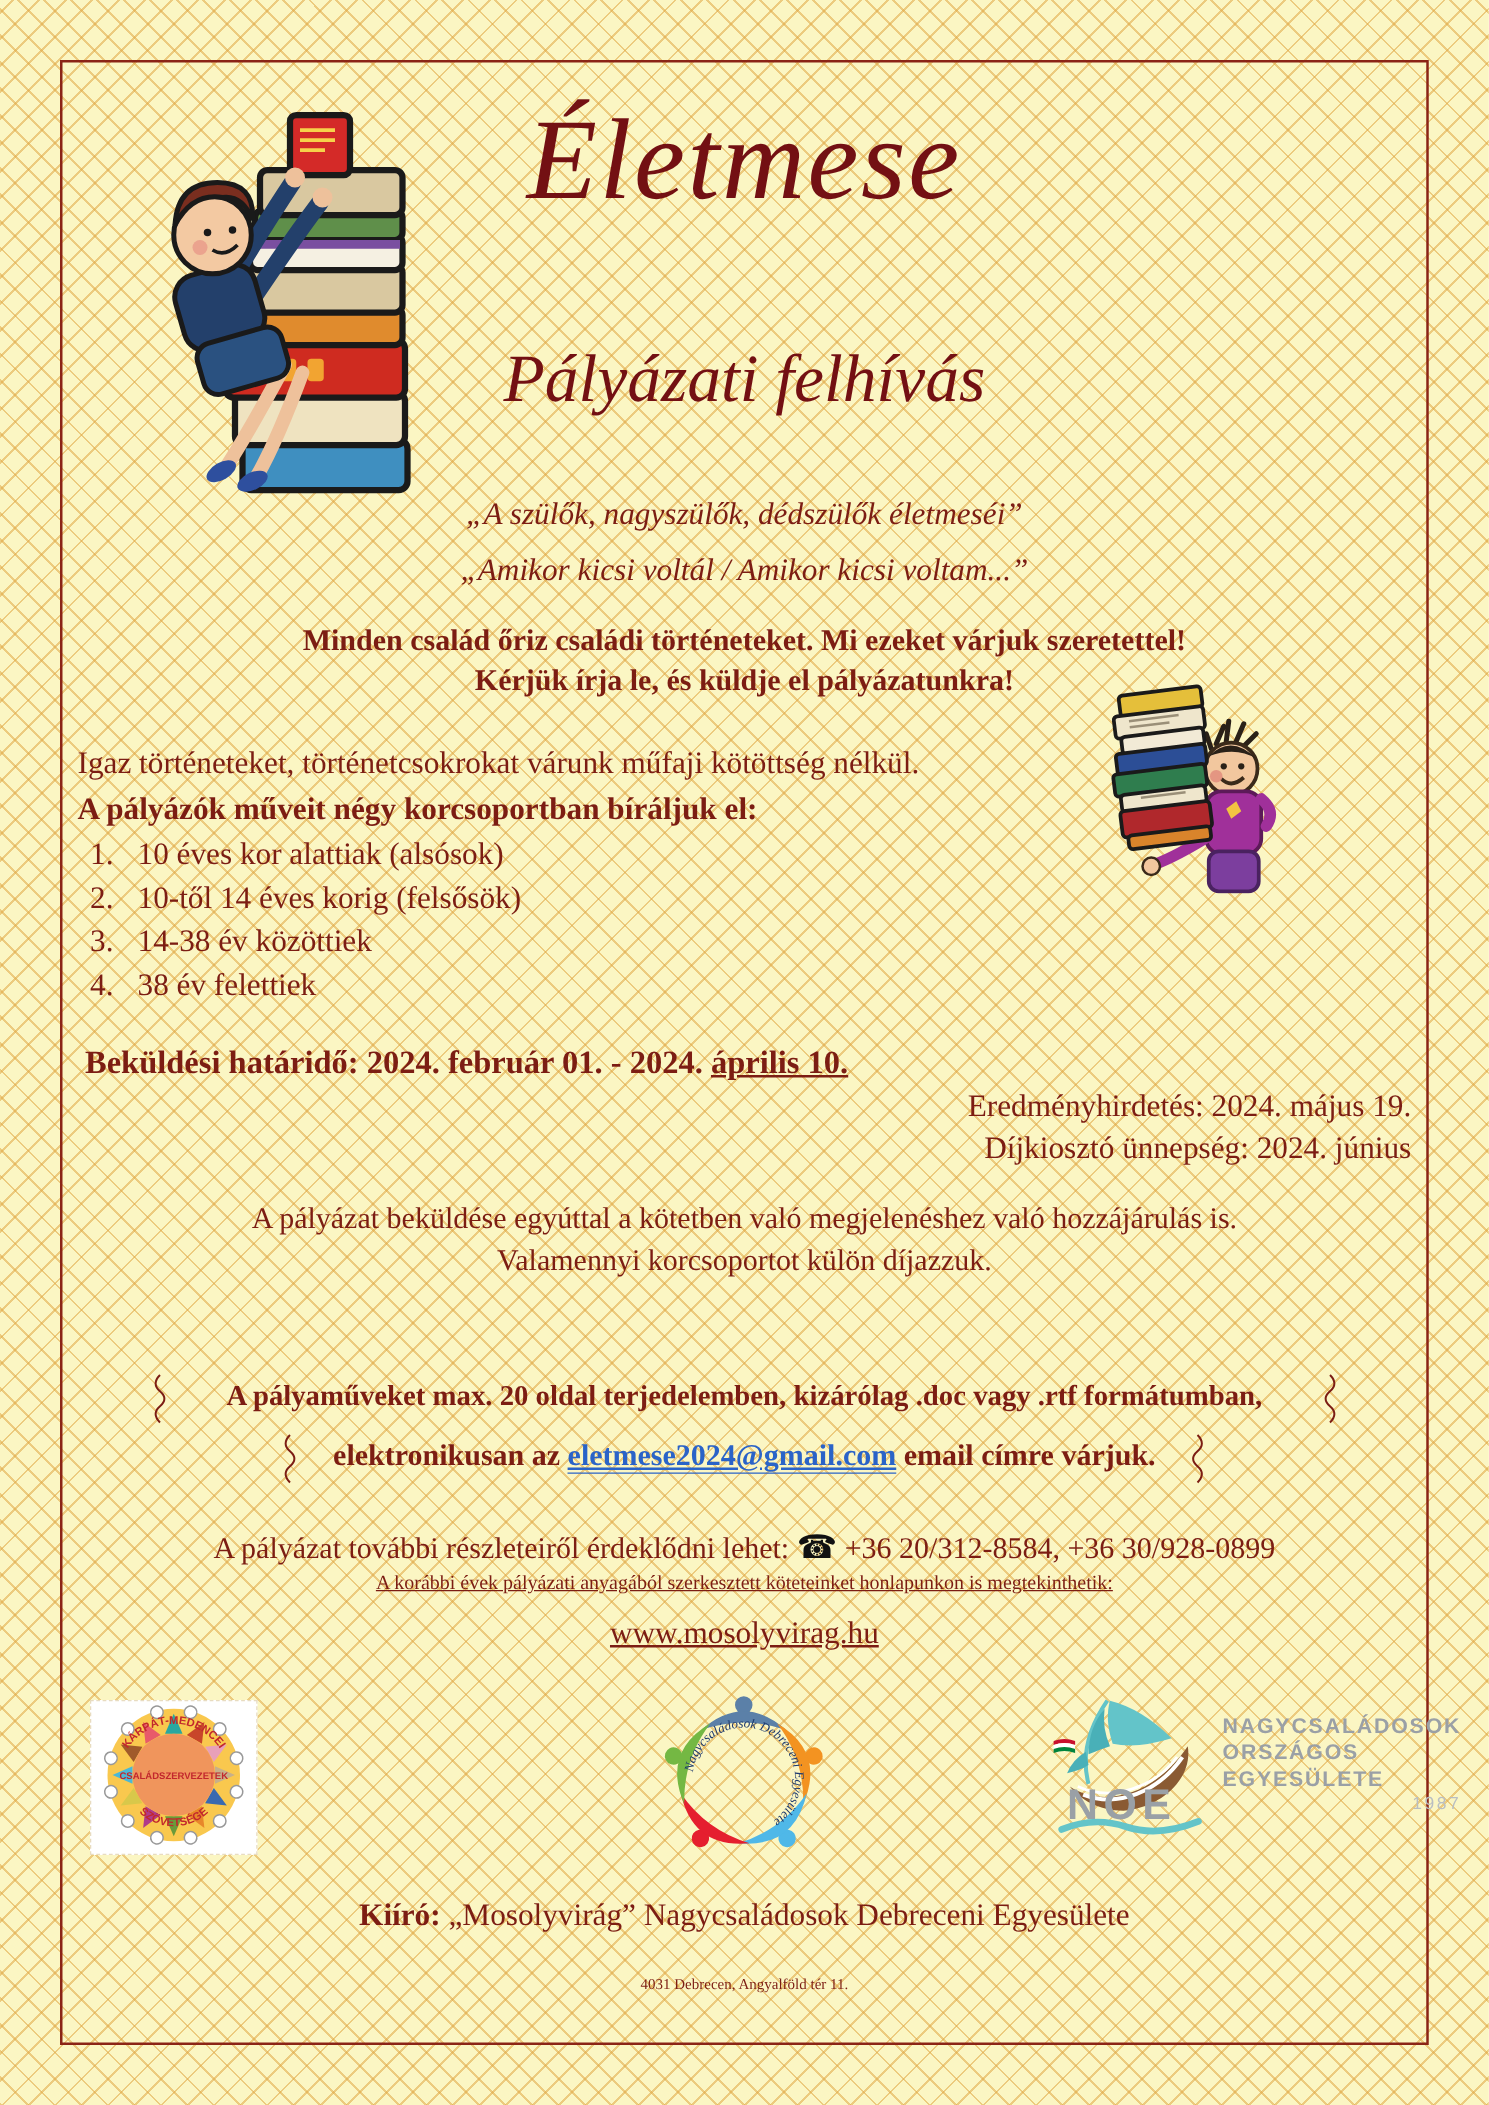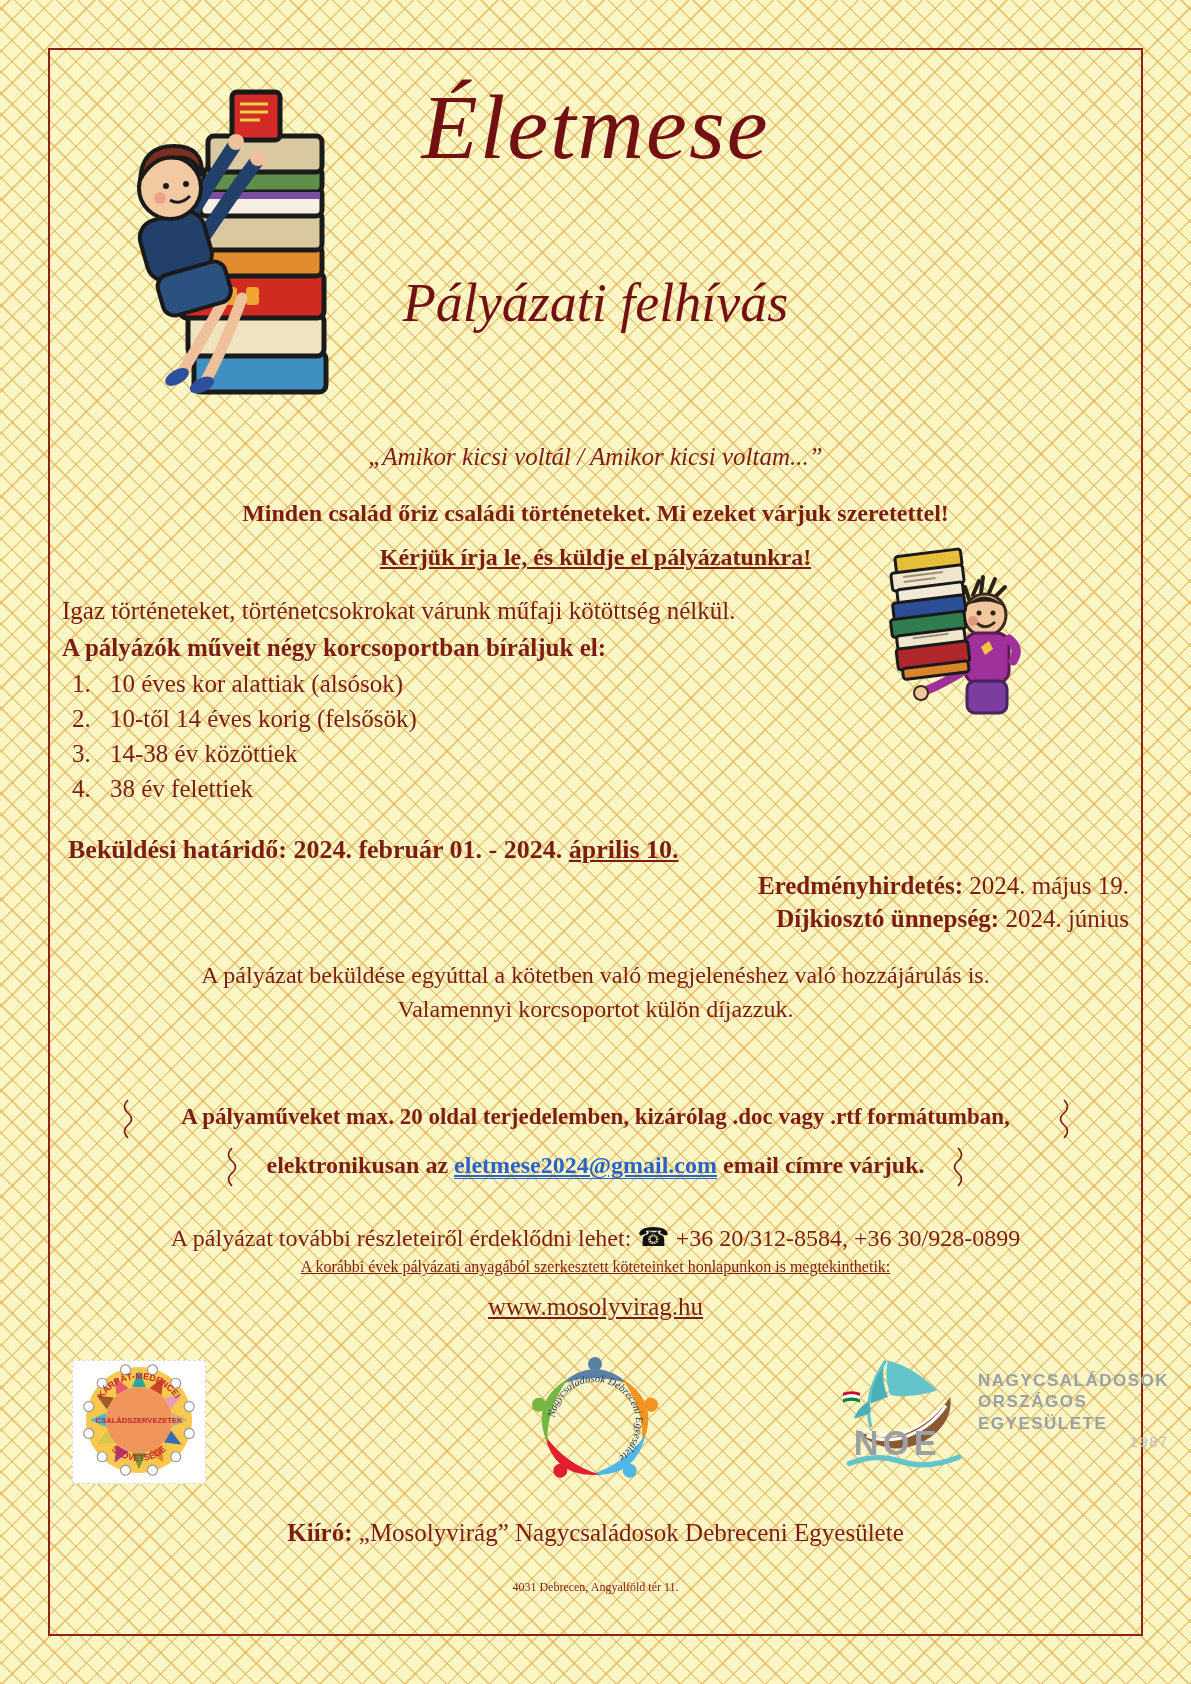--- a/index.html
+++ b/index.html
@@ -15,32 +15,32 @@
     overflow:hidden;
   }
   .frame{position:absolute;inset:48px;border:2px solid #8b2416;pointer-events:none;}
   .abs{position:absolute;white-space:nowrap;}
   .center{left:60px;right:60px;text-align:center;}
   .title{top:74px;font-size:92px;font-style:italic;color:#731013;letter-spacing:2px;}
   .subtitle{top:272px;font-size:54px;font-style:italic;color:#731013;}
   .quote{font-size:25px;font-style:italic;}
   .q1{top:398px;} .q2{top:443px;}
   .intro{font-size:24px;font-weight:bold;text-align:center;}
-  .i1{top:500px;} .i2{top:544px;text-decoration:underline;}
+  .i1{top:500px;} .i2{top:532px;}
   .bodyline{left:62px;font-size:25px;}
   .b1{top:597px;}
   .b2{top:634px;font-weight:bold;}
   .list-item{position:absolute;left:72px;font-size:25px;display:flex;}
   .list-item .num{width:38px;}
   .li1{top:670px;} .li2{top:705px;} .li3{top:740px;} .li4{top:775px;}
   .deadline{top:835px;left:68px;font-size:26px;font-weight:bold;}
   .u{ text-decoration:underline;}
   .rightline{right:62px;text-align:right;font-size:25px;}
   .r1{top:872px;} .r2{top:905px;}
-  .rightline b{font-weight:bold;}
+  .rightline b{font-weight:normal;}
   .p1{top:962px;font-size:24px;}
   .p2{top:996px;font-size:24px;}
   .fmt{top:1104px;font-size:23px;font-weight:bold;}
   .email-line{top:1152px;font-size:24px;font-weight:bold;}
   .email-link{color:#2a63c8;font-weight:bold;text-decoration:underline;border-bottom:1.5px solid #2a63c8;cursor:pointer;}
   .phone-line{top:1222px;font-size:24px;}
   .phone-icon{color:#111;font-size:26px;}
   .archive{top:1258px;font-size:16px;text-decoration:underline;}
   .website{top:1293px;font-size:25px;}
   .website a{color:#7c1d13;text-decoration:underline;cursor:pointer;}
@@ -97,20 +97,21 @@
     <path d="M58 96 Q60 62 92 62 Q122 62 120 92 Q112 72 96 74 Q72 70 58 96Z" fill="#7a2e1f" stroke="#1a1a1a" stroke-width="4"></path>
     <circle cx="84" cy="102" r="3" fill="#1a1a1a"></circle>
     <circle cx="104" cy="100" r="3" fill="#1a1a1a"></circle>
     <path d="M88 116 Q98 122 108 112" stroke="#1a1a1a" stroke-width="3" fill="none"></path>
     <circle cx="78" cy="114" r="6" fill="#e89a8a" opacity=".8"></circle>
   </svg>
 
   <div class="abs center title">Életmese</div>
   <div class="abs center subtitle">Pályázati felhívás</div>
 
+  <div class="abs center quote q1">„A szülők, nagyszülők, dédszülők életmeséi”</div>
   <div class="abs center quote q2">„Amikor kicsi voltál / Amikor kicsi voltam...”</div>
 
   <div class="abs center intro i1">Minden család őriz családi történeteket. Mi ezeket várjuk szeretettel!</div>
   <div class="abs center intro i2">Kérjük írja le, és küldje el pályázatunkra!</div>
 
   <svg class="illu" style="left:885px;top:543px;" width="140" height="172" viewBox="0 0 140 172">
 
     <g>
       <path d="M88 52 l6-14 M96 50 l2-16 M104 50 l6-14 M110 54 l10-10 M84 56 l-4-12" stroke="#2a2118" stroke-width="4" stroke-linecap="round"></path>
       <circle cx="100" cy="72" r="21" fill="#f2c79e" stroke="#3a2a1a" stroke-width="3"></circle>

